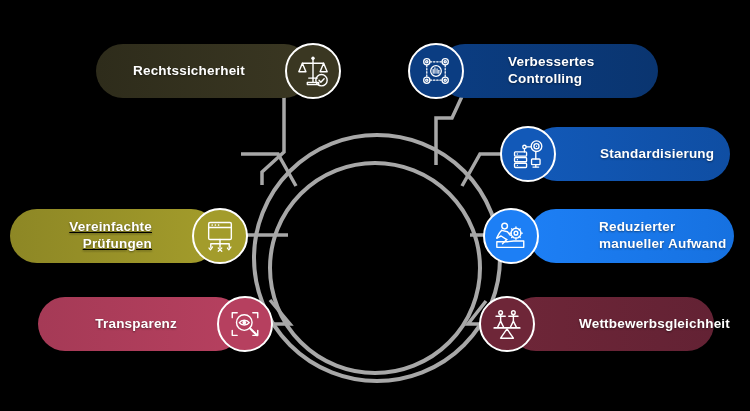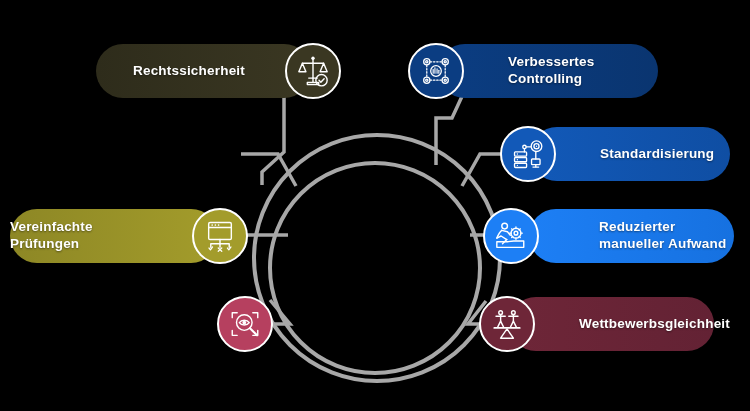--- a/index.html
+++ b/index.html
@@ -15,21 +15,21 @@
   .pill-label{font-size:13.5px;font-weight:bold;color:#ffffff;line-height:1.25;letter-spacing:.2px;
                text-shadow:0 1px 2px rgba(0,0,0,.45);white-space:pre-line;}
 
   .badge{position:absolute;top:-1px;width:56px;height:56px;border-radius:50%;
          border:2.5px solid #ffffff;box-sizing:border-box;display:flex;align-items:center;
          justify-content:center;z-index:5;}
   .badge svg{width:34px;height:34px;display:block;}
 
   
   .left .pill{left:0;justify-content:flex-end;padding-right:66px;}
-  .left .pill-label{text-align:left;}
+  .left .pill-label{text-align:right;}
   .left .badge{right:0;}
 
   
   .right .pill{right:0;justify-content:flex-start;padding-left:70px;}
   .right .pill-label{text-align:left;}
   .right .badge{left:0;}
 </style>
 </head>
 <body>
 
@@ -69,41 +69,44 @@
         <path d="M16 40 H32 v3 H16 Z"></path>
         <line x1="24" y1="34" x2="24" y2="40"></line>
         <circle cx="36" cy="37" r="8" fill="none"></circle>
         <path d="M32.5 37.2 l2.6 2.6 l4.6 -5"></path>
       </svg>
     </div>
   </div>
 
 
   <div class="node left" id="n-l2" style="top: 209px; left: 10px; width: 238px;">
-    <div class="pill" style="width: 208px; background: linear-gradient(90deg, rgb(141, 135, 37), rgb(163, 156, 43));">
+    <div class="pill" style="width: 208px; background: linear-gradient(90deg, rgb(141, 135, 37), rgb(163, 156, 43)); text-decoration: underline;">
       <span class="pill-label">Vereinfachte Prüfungen</span>
     </div>
     <div class="badge" style="background: rgb(163, 156, 43);">
       <svg viewBox="0 0 48 48" fill="none" stroke="#fff" stroke-width="2" stroke-linecap="round" stroke-linejoin="round">
         <rect x="8" y="5" width="32" height="24" rx="2"></rect>
         <line x1="8" y1="12" x2="40" y2="12"></line>
         <circle cx="13" cy="8.5" r="1.2" fill="#fff" stroke="none"></circle>
         <circle cx="17.5" cy="8.5" r="1.2" fill="#fff" stroke="none"></circle>
         <circle cx="22" cy="8.5" r="1.2" fill="#fff" stroke="none"></circle>
         <line x1="24" y1="29" x2="24" y2="35"></line>
         <path d="M11 40 V35 H37 V40"></path>
         <line x1="24" y1="35" x2="24" y2="40"></line>
         <path d="M8.5 41 l2 2.5 l3 -4" stroke-width="1.8"></path>
         <path d="M21.5 41 l5 4.5 M26.5 41 l-5 4.5" stroke-width="1.8"></path>
         <path d="M34.5 41 l2 2.5 l3 -4" stroke-width="1.8"></path>
       </svg>
     </div>
   </div>
 
   <div class="node left" id="n-l3" style="top: 297px; left: 38px; width: 235px;">
+    <div class="pill" style="width: 205px; background: linear-gradient(90deg, rgb(165, 58, 86), rgb(182, 64, 95));">
+      <span class="pill-label">Transparenz</span>
+    </div>
     <div class="badge" style="background: rgb(182, 64, 95);">
       <svg viewBox="0 0 48 48" fill="none" stroke="#fff" stroke-width="2" stroke-linecap="round" stroke-linejoin="round">
         <path d="M6 15 V8 H13"></path>
         <path d="M42 15 V8 H35"></path>
         <path d="M6 33 V40 H13"></path>
         <path d="M42 33 V40 H35"></path>
         <circle cx="23" cy="22" r="11"></circle>
         <path d="M16 22 c3 -4.5 11 -4.5 14 0 c-3 4.5 -11 4.5 -14 0 Z"></path>
         <circle cx="23" cy="22" r="2.6" fill="#fff" stroke="none"></circle>
         <line x1="31" y1="30" x2="41" y2="40" stroke-width="3"></line>

